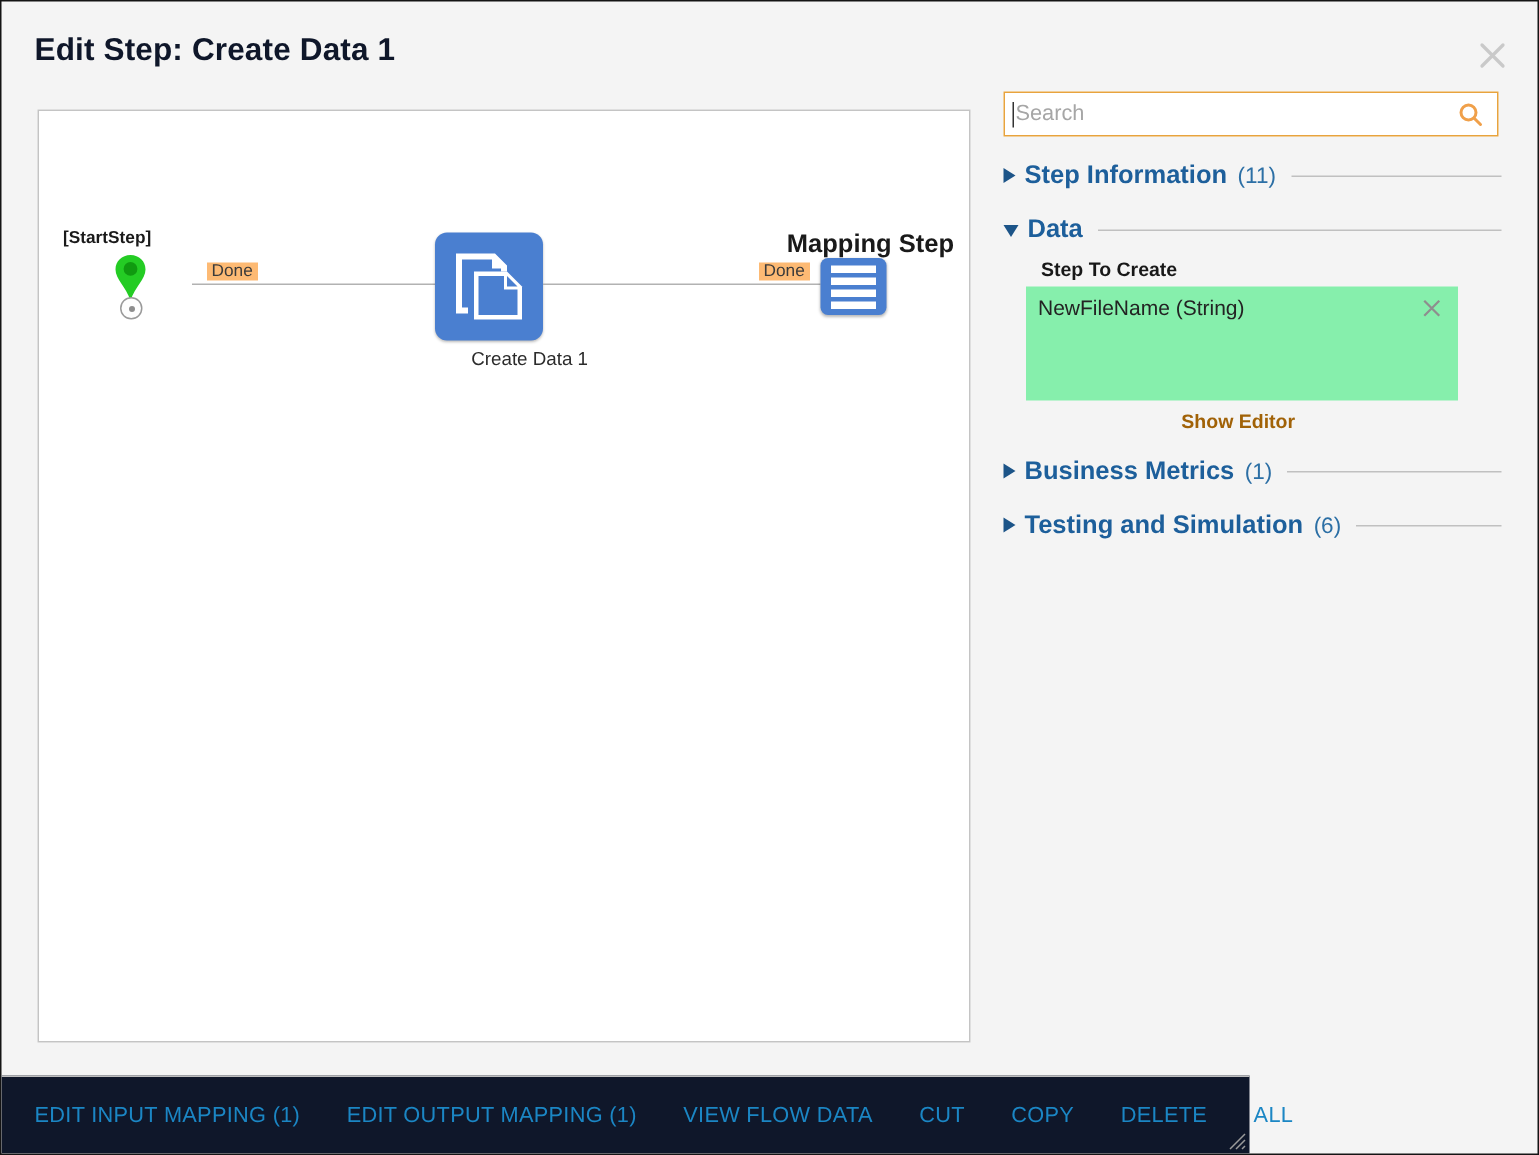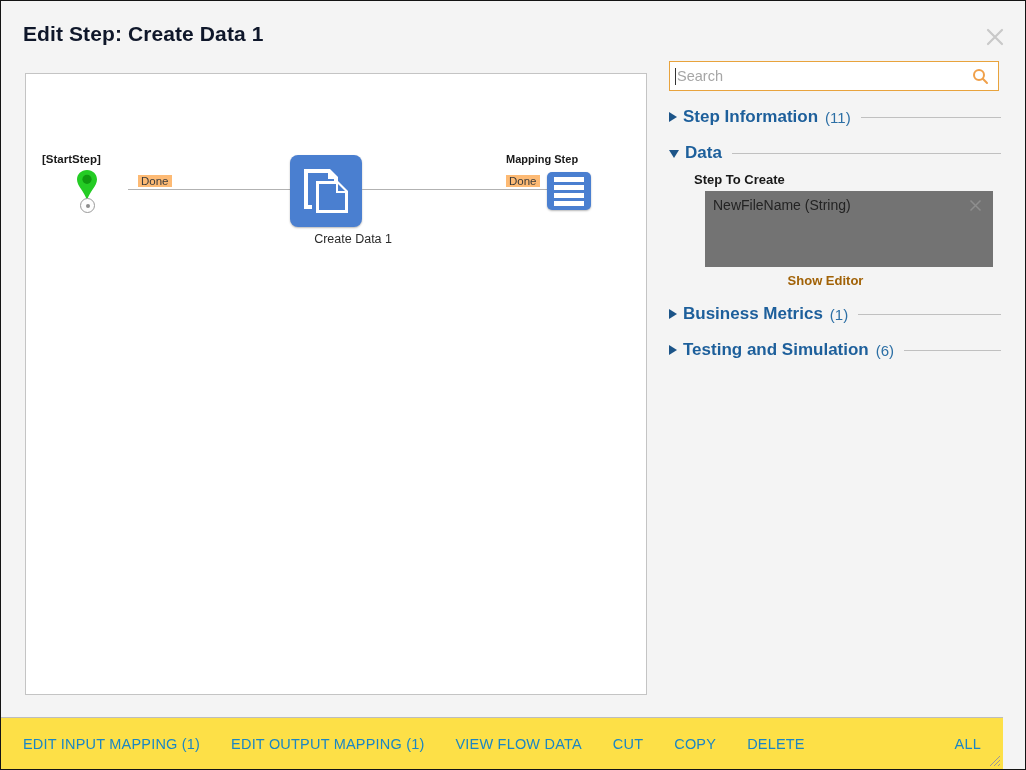--- a/index.html
+++ b/index.html
@@ -119,22 +119,22 @@
     text-align: right;
     font-size: 12.5px;
     color: #2b2b2b;
   }
 
   
   .mapping-label {
     position: absolute;
     left: 480px; top: 79px;
     width: 130px;
-    text-align: left;
-    font-size: 11px;
+    text-align: right;
+    font-size: 17px;
     font-weight: bold;
     color: #1a1a1a;
     white-space: nowrap;
   }
   .mapping-icon {
     position: absolute;
     left: 521px; top: 98px;
     width: 44px; height: 38px;
     border-radius: 5px;
     background: #4a7fd0;
@@ -226,24 +226,24 @@
   }
 
   .subtitle {
     font-size: 13px;
     font-weight: bold;
     color: #181818;
     margin: 9px 0 4px 25px;
   }
   .listbox {
     position: relative;
-    margin-left: 36px;
+    margin-left: 15px;
     width: 288px;
     height: 76px;
-    background: #737373;
+    background: #86efac;
     border: none;
   }
   .list-item {
     position: relative;
     display: flex;
     align-items: center;
     justify-content: space-between;
     padding: 6px 10px 0 8px;
     font-size: 14px;
     color: #232323;
@@ -260,23 +260,23 @@
     font-size: 13px;
     font-weight: bold;
     color: #a16207;
     cursor: pointer;
   }
 
   
   .footer {
     position: absolute;
     left: 0; bottom: 0;
-    width: 1002px;
+    width: 832px;
     height: 52px;
-    background: #fde047;
+    background: #0f172a;
     border-top: 1px solid #bdbdbd;
     box-sizing: border-box;
   }
   .footer-inner {
     display: flex;
     align-items: center;
     height: 100%;
     padding: 0 22px;
   }
   .fbtn {

